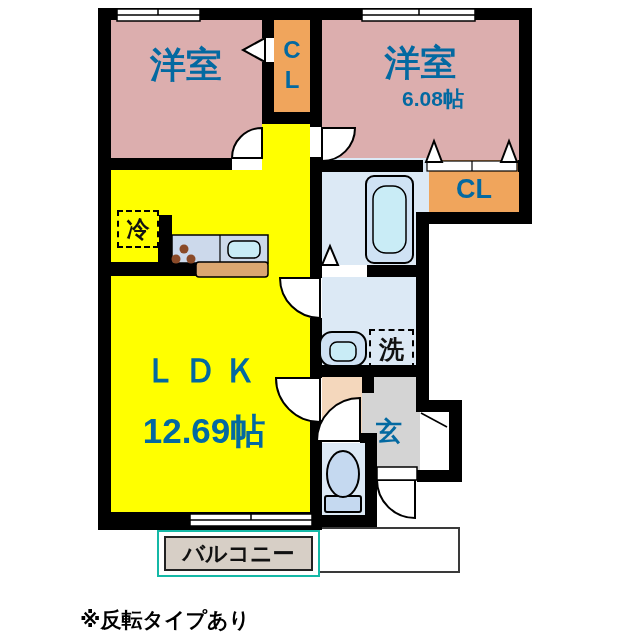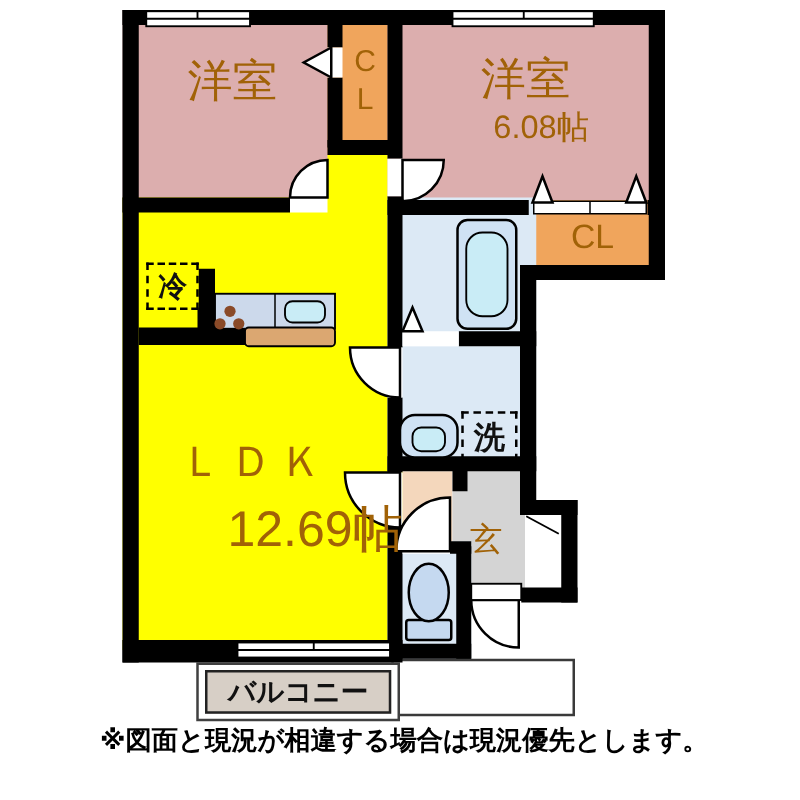--- a/index.html
+++ b/index.html
@@ -8,25 +8,25 @@
   .abs{position:absolute;}
   .w{position:absolute;background:var(--wall-black,#000);}
   .gap{position:absolute;background:#fff;}
   .f-pink{background:var(--room-pink,#dcaeae);}
   .f-orange{background:var(--closet-orange,#f0a55c);}
   .f-yellow{background:var(--ldk-yellow,#ffff00);}
   .f-blue{background:var(--wet-area-blue,#dce9f5);}
   .f-gray{background:var(--entrance-gray,#d4d4d4);}
   .f-peach{background:var(--hall-peach,#f4d7bc);}
   .f-white{background:#ffffff;}
-  .lbl{position:absolute;color:#a16207;font-weight:normal;text-align:center;line-height:1.05;white-space:nowrap;}
+  .lbl{position:absolute;color:#0369a1;font-weight:bold;text-align:center;line-height:1.05;white-space:nowrap;}
   .dash{position:absolute;border:2px dashed #000;box-sizing:border-box;display:flex;align-items:center;justify-content:center;
         color:#111;font-weight:bold;}
   .porch{position:absolute;border:2px solid #3a3a3a;background:#fff;box-sizing:border-box;}
-  .balc-outer{position:absolute;border:2px solid #404040;background:#fff;box-sizing:border-box;}
+  .balc-outer{position:absolute;border:2px solid #14b8a6;background:#fff;box-sizing:border-box;}
   .balc-inner{position:absolute;border:2px solid #222;background:var(--balcony-beige,#d7cfc6);box-sizing:border-box;
               display:flex;align-items:center;justify-content:center;color:#111;font-weight:bold;font-size:22px;}
   .note{position:absolute;color:#000;font-weight:bold;font-size:21px;white-space:nowrap;}
   svg{position:absolute;left:0;top:0;}
 </style>
 </head>
 <body>
 
 <div id="plan">
 
@@ -154,25 +154,25 @@
 
   <div class="dash f-yellow" style="left:117px;top:210px;width:42px;height:38px;font-size:23px;">
     <span>冷</span>
   </div>
   <div class="dash" style="left:369px;top:329px;width:45px;height:40px;font-size:25px;background:transparent;">
     <span>洗</span>
   </div>
 
   <div class="lbl" style="left:98px;top:46px;width:176px;font-size:36px;">洋室</div>
   <div class="lbl" style="left:322px;top:44px;width:197px;font-size:36px;">洋室</div>
-  <div class="lbl" style="left:322px;top:88px;width:222px;font-size:26px;">6.08帖</div>
+  <div class="lbl" style="left:322px;top:88px;width:222px;font-size:21px;">6.08帖</div>
   <div class="lbl" style="left:274px;top:35px;width:36px;font-size:24px;line-height:1.25;">
     <div>C</div>
     <div>L</div>
   </div>
   <div class="lbl" style="left:98px;top:353px;width:212px;font-size:34px;letter-spacing:6px;">ＬＤＫ</div>
   <div class="lbl" style="left:416px;top:175px;width:116px;font-size:27px;">CL</div>
-  <div class="lbl" style="left:98px;top:403px;width:212px;font-size:40px;padding-left:48px;">12.69帖</div>
+  <div class="lbl" style="left:98px;top:413px;width:212px;font-size:35px;">12.69帖</div>
   <div class="lbl" style="left:369px;top:418px;width:40px;font-size:26px;">玄</div>
 
-  <div class="note" style="left:80px;top:578px;">※図面と現況が相違する場合は現況優先とします。</div>
+  <div class="note" style="left:80px;top:606px;">※反転タイプあり</div>
 
 </div>
 
 </body></html>

